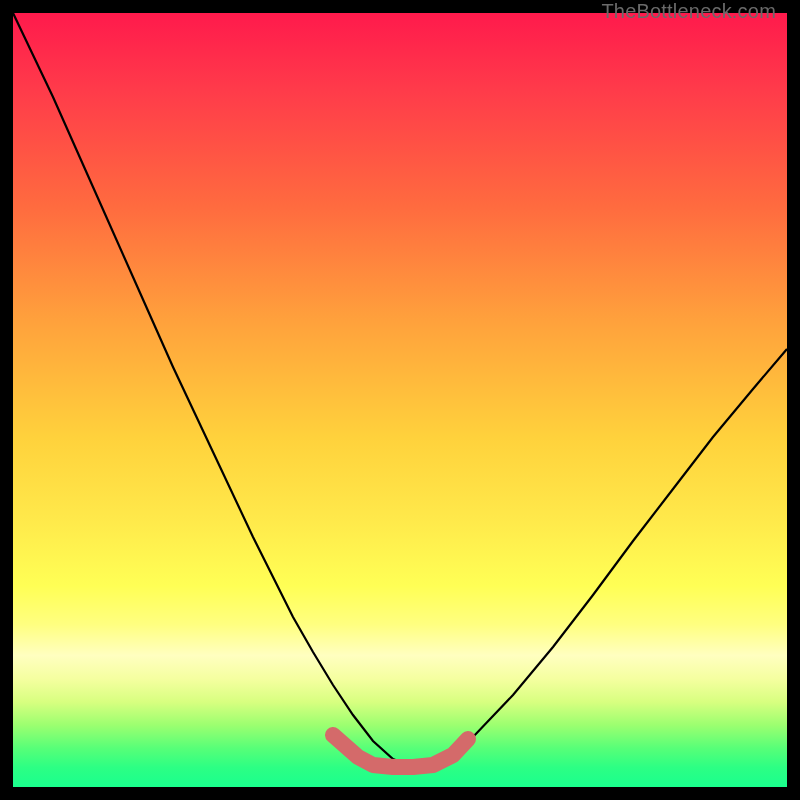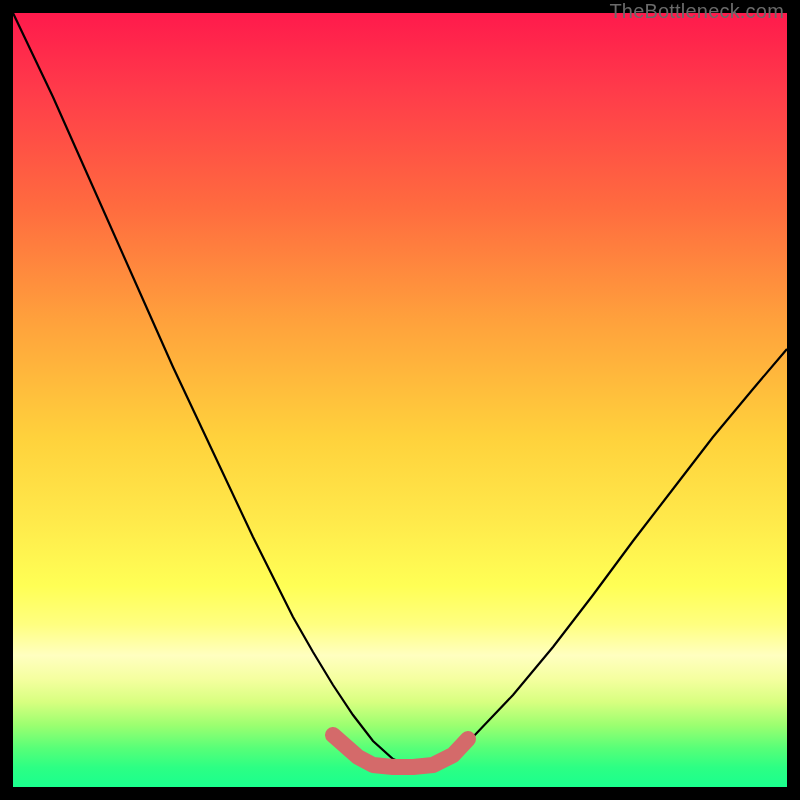--- a/index.html
+++ b/index.html
@@ -40,21 +40,21 @@
       #d8ff80 89%,
       #9cff70 92%,
       #57ff78 95%,
       #2cff84 97.5%,
       #1aff8e 100%
     );
   }
   .watermark {
     position: absolute;
     top: 0px;
-    right: 16px;
+    right: 24px;
     font-size: 20px;
     font-weight: 500;
     color: #6a6a6a;
     letter-spacing: 0.2px;
     user-select: none;
   }
   svg.curves {
     position: absolute;
     top: 13px;
     left: 13px;

